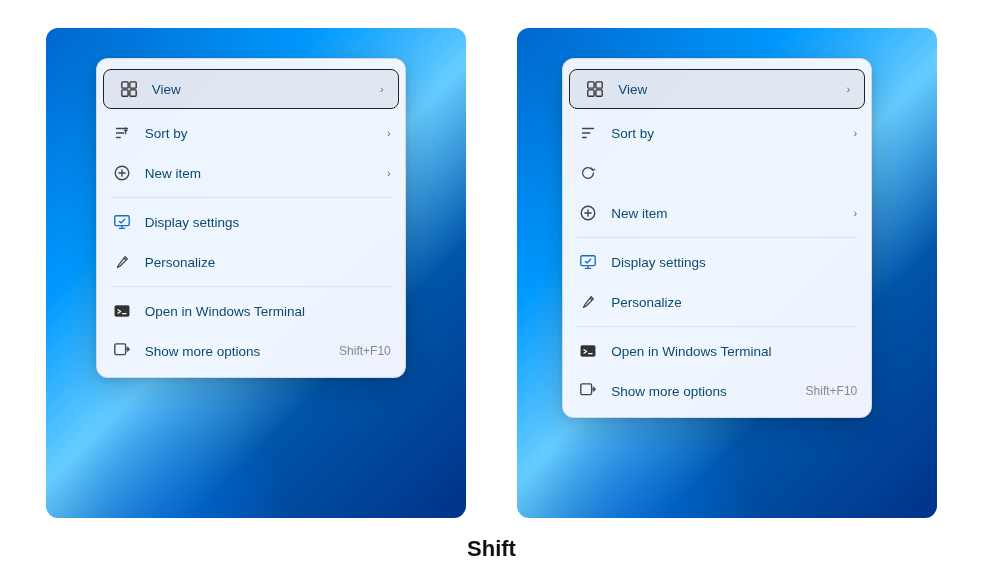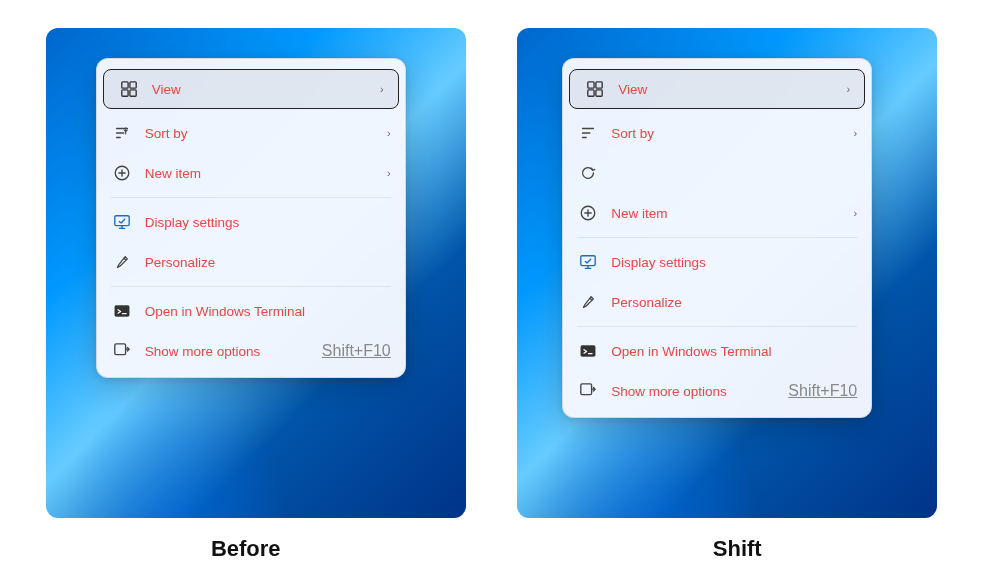--- a/index.html
+++ b/index.html
@@ -92,33 +92,32 @@
       margin-right: 12px;
       display: flex;
       align-items: center;
       justify-content: center;
       flex-shrink: 0;
     }
 
     .menu-label {
       flex: 1;
       font-size: 13.5px;
-      color: #ef4444;
+      color: #0c4a6e;
       font-weight: 400;
     }
 
     .menu-arrow {
       font-size: 11px;
       color: #666;
     }
 
     .menu-shortcut {
-      font-size: 16px;
+      font-size: 12px;
       color: #888;
-      text-decoration: underline;
     }
 
     .menu-divider {
       height: 1px;
       background: rgba(0,0,0,0.08);
       margin: 4px 14px;
     }
 
     
     .labels-row {
@@ -347,15 +346,14 @@
           </span>
           <span class="menu-label">Show more options</span>
           <span class="menu-shortcut">Shift+F10</span>
         </div>
       </div>
     </div>
   </div>
 </div>
 
 <div class="labels-row">
-  <div class="label-item">Before</div>
   <div class="label-item">Shift</div>
 </div>
 
 </body></html>

